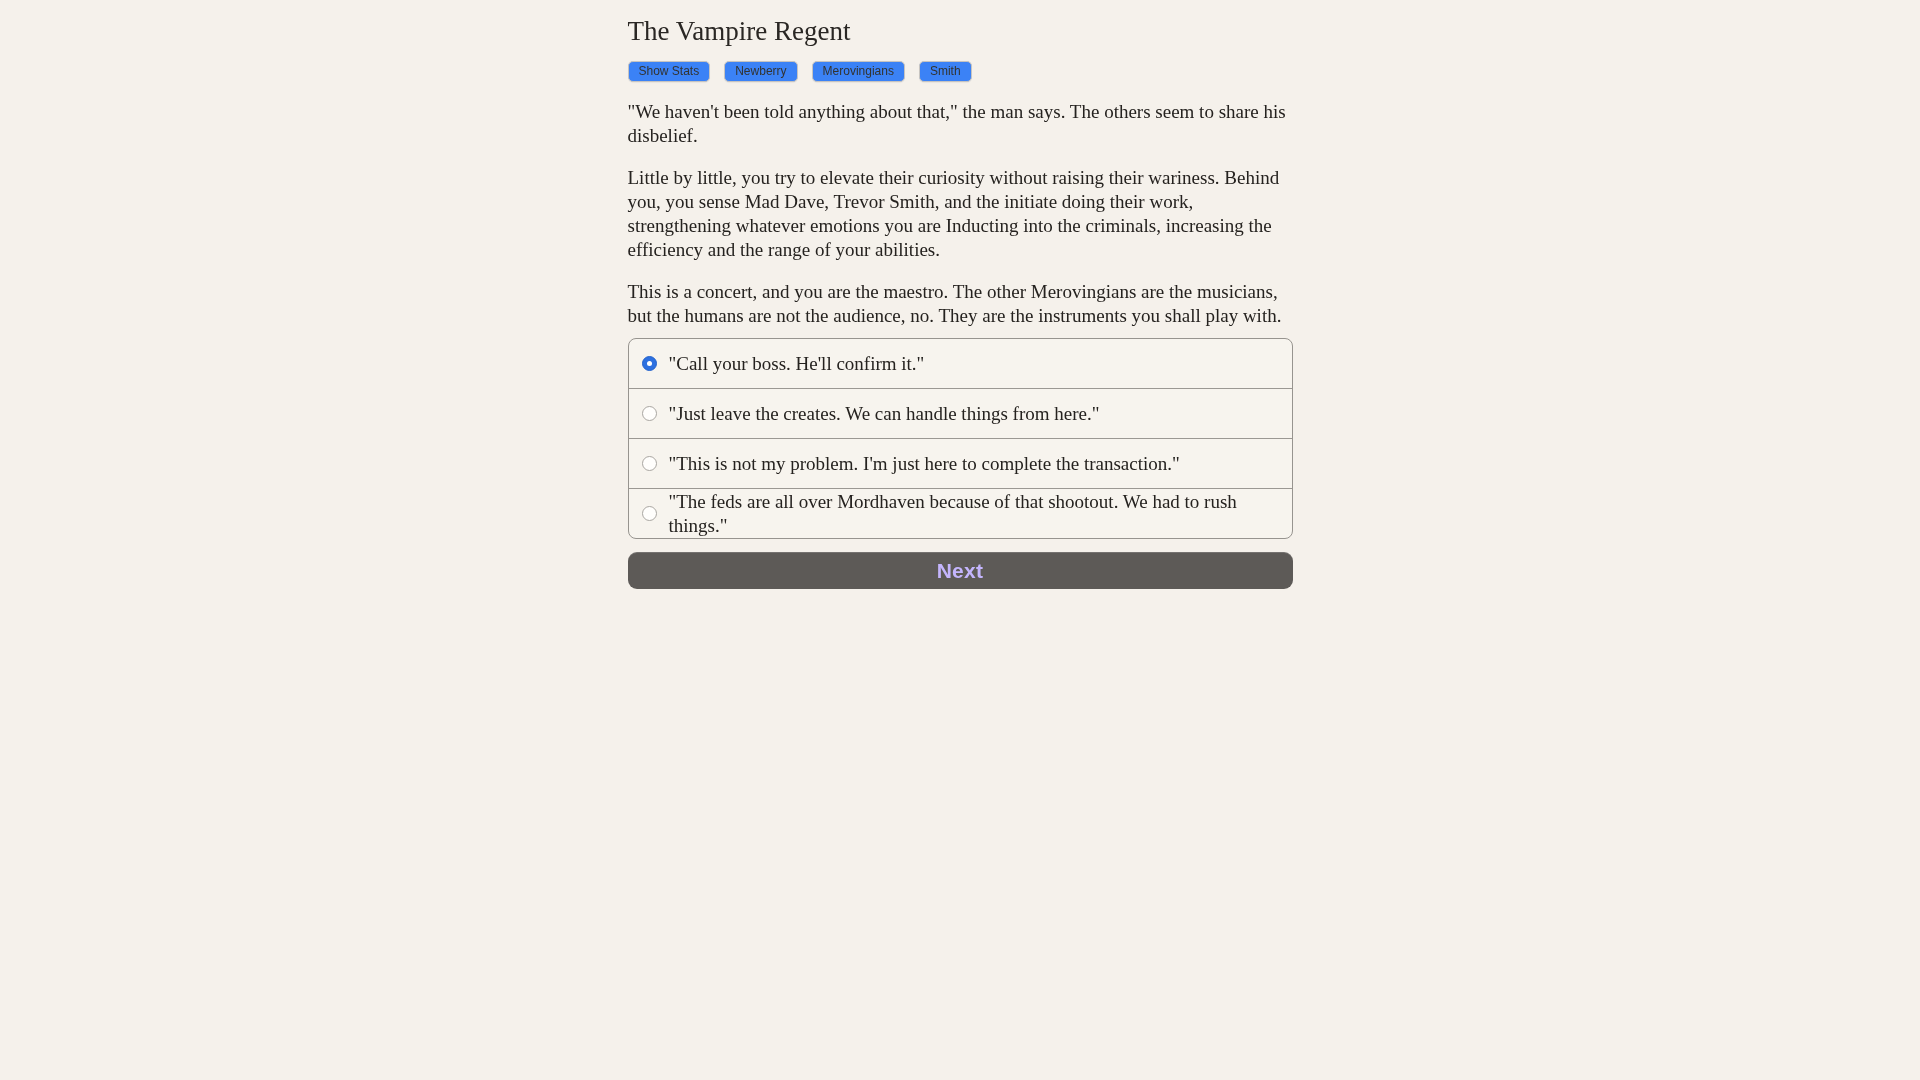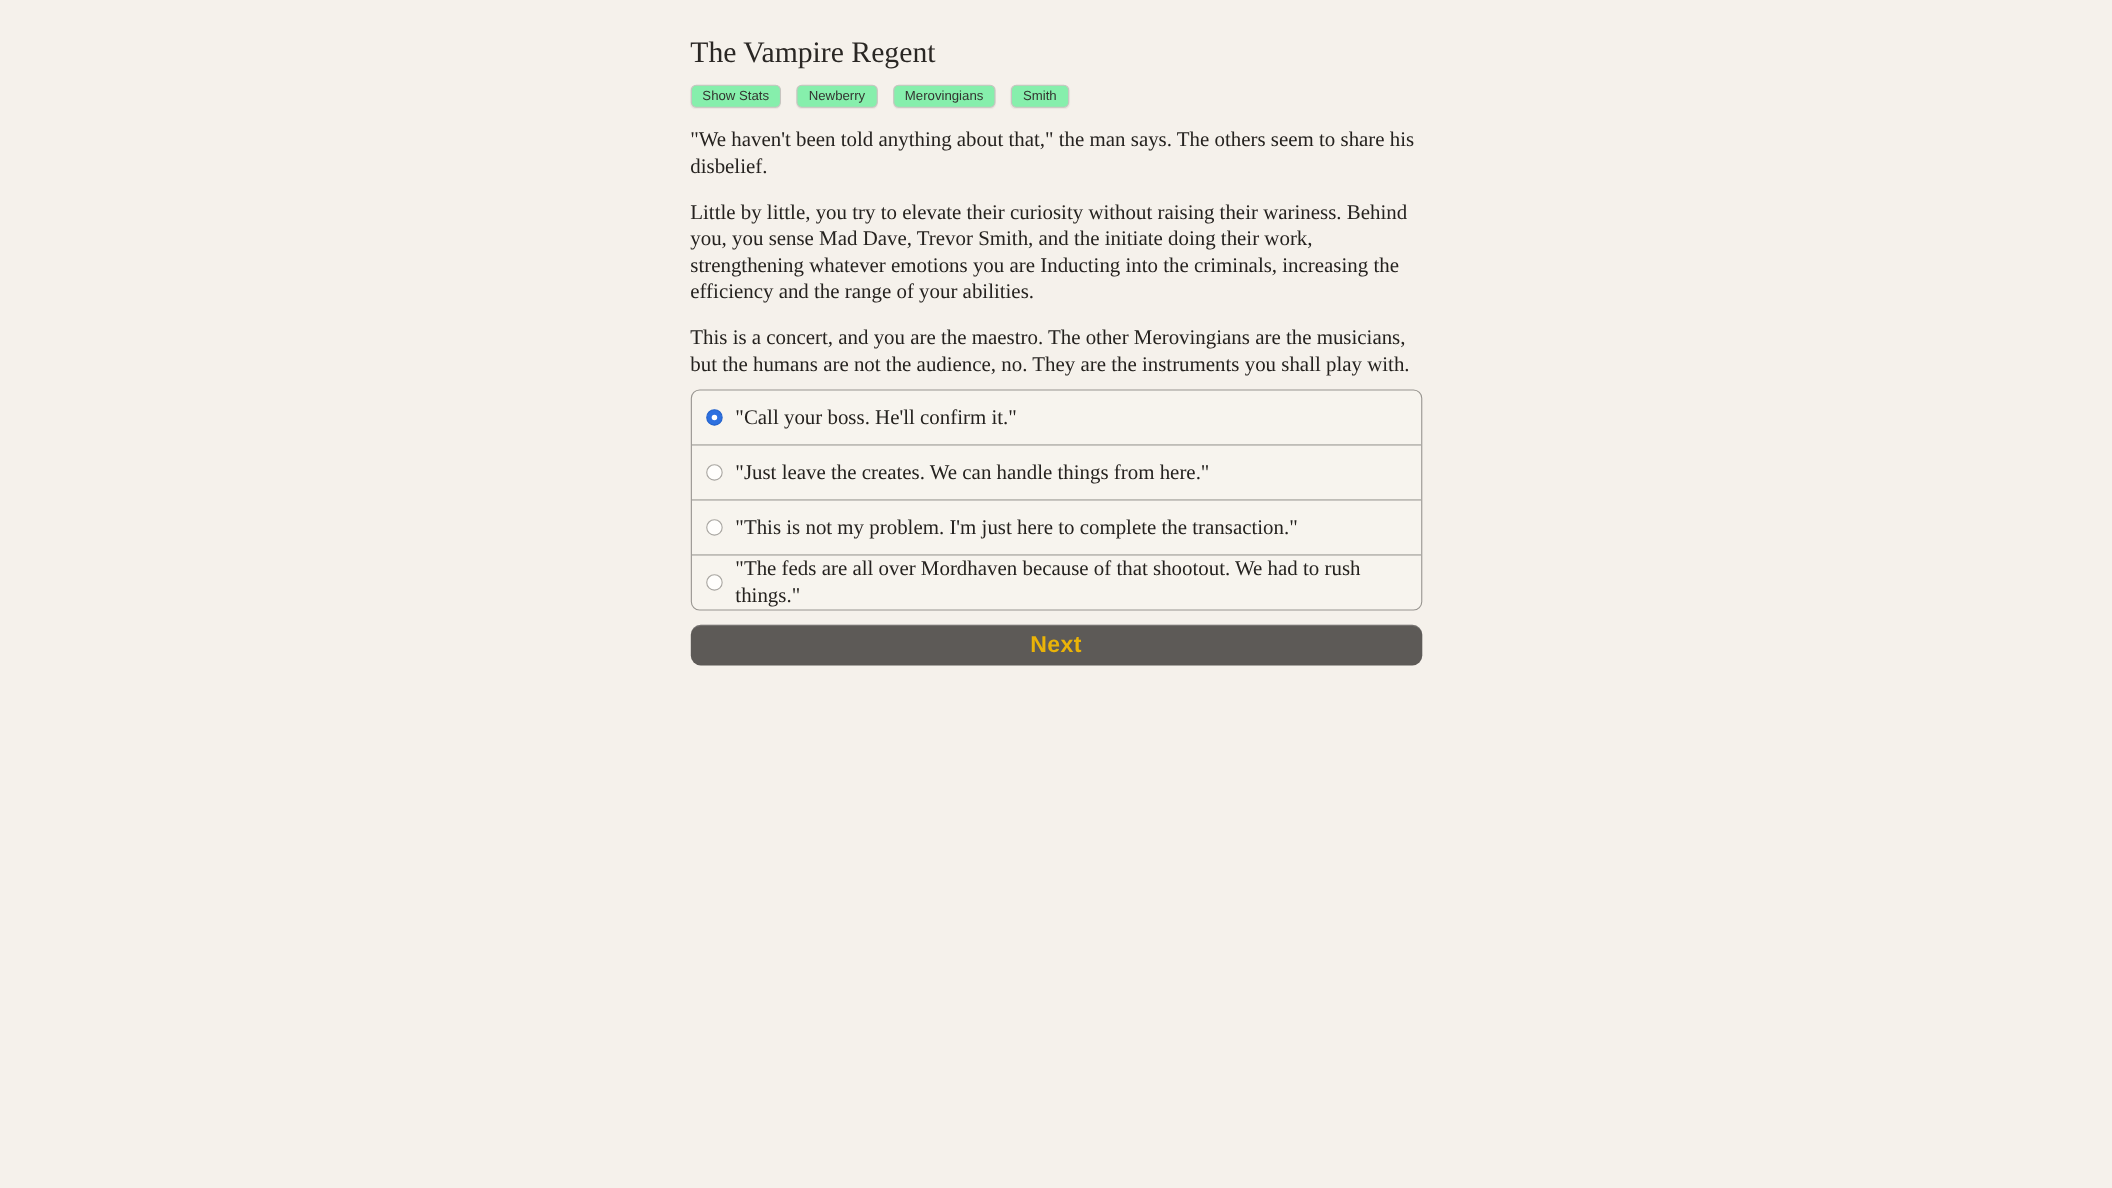--- a/index.html
+++ b/index.html
@@ -7,21 +7,21 @@
     padding: 0;
     background: #F5F1EB;
     width: 1920px;
     height: 1080px;
     font-family: "Liberation Serif", serif;
     color: #25221F;
     -webkit-font-smoothing: antialiased;
   }
   .content {
     width: 665px;
-    margin: 16px auto;
+    margin: 0 auto;
     padding-top: 14px;
   }
   .game-title {
     font-size: 27px;
     line-height: 34px;
     font-weight: normal;
     margin: 0;
     color: #2A2724;
   }
   .byline {
@@ -34,21 +34,21 @@
     margin-top: 13px;
     display: flex;
     gap: 14px;
     align-items: center;
     height: 21px;
   }
   .toolbar button {
     font-family: "Liberation Sans", sans-serif;
     font-size: 12px;
     color: #333330;
-    background: #86efac;
+    background: #3b82f6;
     border: 1px solid #C7C4C0;
     border-radius: 5px;
     padding: 3px 10px;
     line-height: 13px;
     cursor: pointer;
     box-shadow: 0 0.5px 1px rgba(0,0,0,0.05);
   }
   .story p {
     font-size: 19px;
     line-height: 24px;
@@ -102,21 +102,21 @@
     margin-left: 12px;
     color: #25221F;
   }
   .next-button {
     margin-top: 13px;
     width: 100%;
     height: 37px;
     background: #5D5A57;
     border: none;
     border-radius: 9px;
-    color: #eab308;
+    color: #c4b5fd;
     font-family: "Liberation Sans", sans-serif;
     font-weight: bold;
     font-size: 21px;
     letter-spacing: 0.3px;
     display: flex;
     align-items: center;
     justify-content: center;
     cursor: pointer;
     box-shadow: inset 0 1px 0 rgba(255,255,255,0.15);
   }

